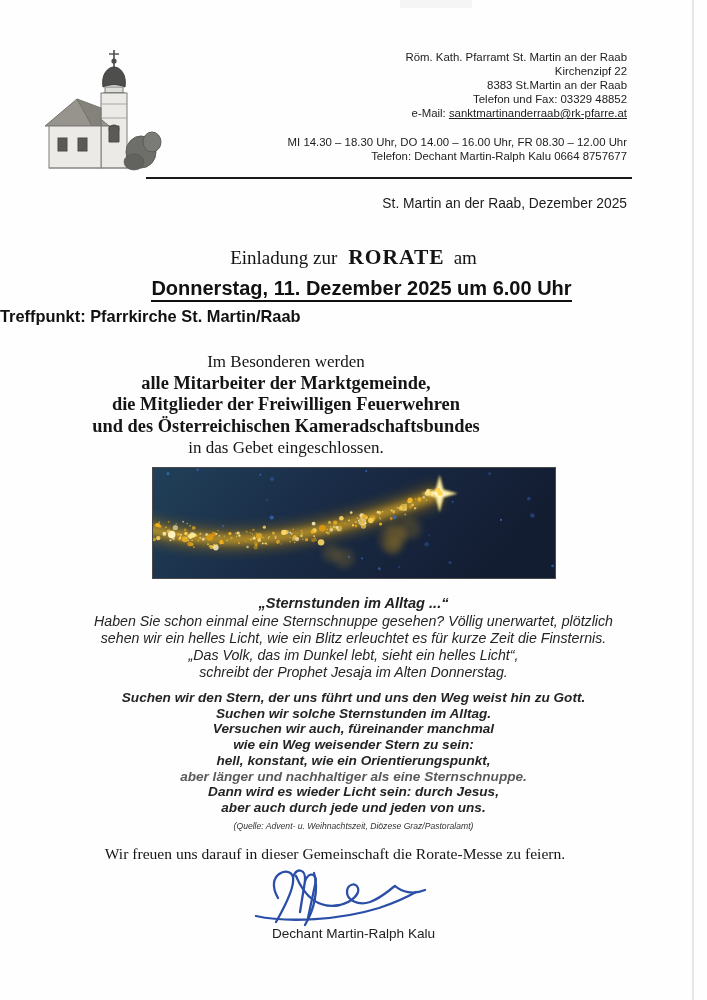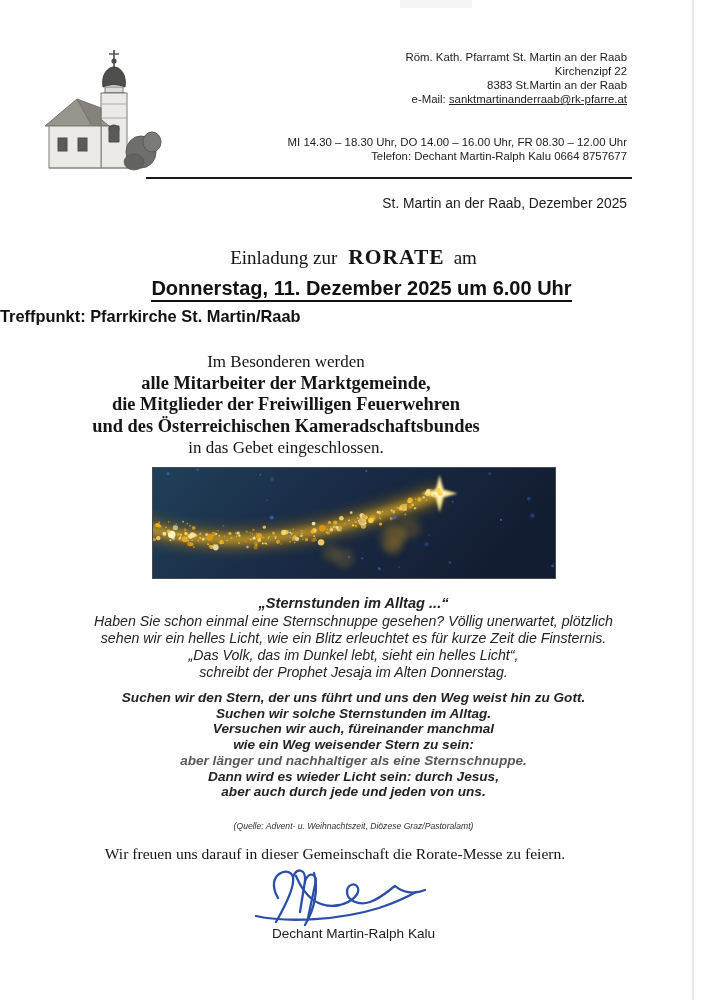--- a/index.html
+++ b/index.html
@@ -90,20 +90,21 @@
         <ellipse cx="110" cy="96" rx="9" ry="10" fill="#7a7a76" stroke="#5c5c58"></ellipse>
         <ellipse cx="92" cy="116" rx="10" ry="8" fill="#62625e" stroke="#54545099"></ellipse>
       </g>
     </svg>
   </div>
 
   <div class="addr">
     <div>Röm. Kath. Pfarramt St. Martin an der Raab</div>
     <div>Kirchenzipf 22</div>
     <div>8383 St.Martin an der Raab</div>
+    <div>Telefon und Fax: 03329 48852</div>
     <div><span>e-Mail: </span><span class="email-link">sanktmartinanderraab@rk-pfarre.at</span></div>
   </div>
 
   <div class="office">
     <div>MI 14.30 – 18.30 Uhr, DO 14.00 – 16.00 Uhr, FR 08.30 – 12.00 Uhr</div>
     <div>Telefon: Dechant Martin-Ralph Kalu 0664 8757677</div>
   </div>
 
   <div class="head-rule"></div>
 
@@ -422,20 +423,21 @@
     <div>sehen wir ein helles Licht, wie ein Blitz erleuchtet es für kurze Zeit die Finsternis.</div>
     <div>„Das Volk, das im Dunkel lebt, sieht ein helles Licht“,</div>
     <div>schreibt der Prophet Jesaja im Alten Donnerstag.</div>
   </div>
 
   <div class="meditation">
     <div>Suchen wir den Stern, der uns führt und uns den Weg weist hin zu Gott.</div>
     <div>Suchen wir solche Sternstunden im Alltag.</div>
     <div>Versuchen wir auch, füreinander manchmal</div>
     <div>wie ein Weg weisender Stern zu sein:</div>
+    <div>hell, konstant, wie ein Orientierungspunkt,</div>
     <div class="faded">aber länger und nachhaltiger als eine Sternschnuppe.</div>
     <div>Dann wird es wieder Licht sein: durch Jesus,</div>
     <div>aber auch durch jede und jeden von uns.</div>
   </div>
 
   <div class="source">(Quelle: Advent- u. Weihnachtszeit, Diözese Graz/Pastoralamt)</div>
 
   <div class="closing">Wir freuen uns darauf in dieser Gemeinschaft die Rorate-Messe zu feiern.</div>
 
   <div class="signature">

